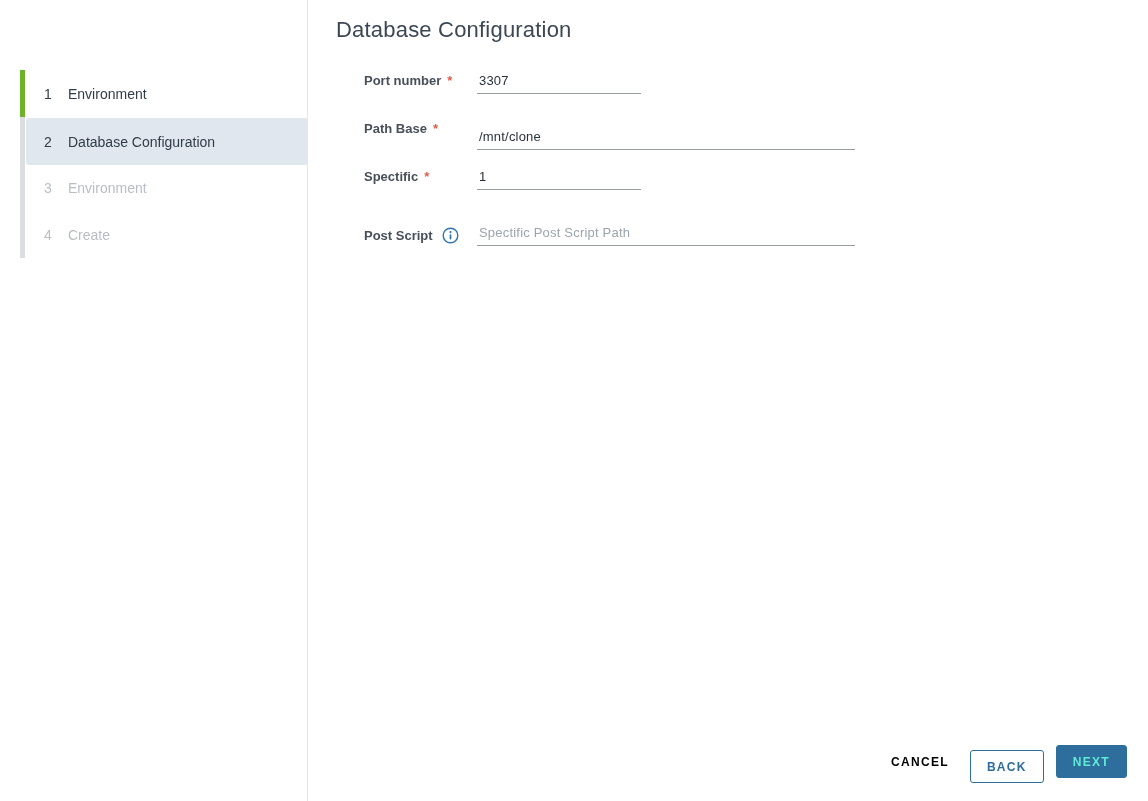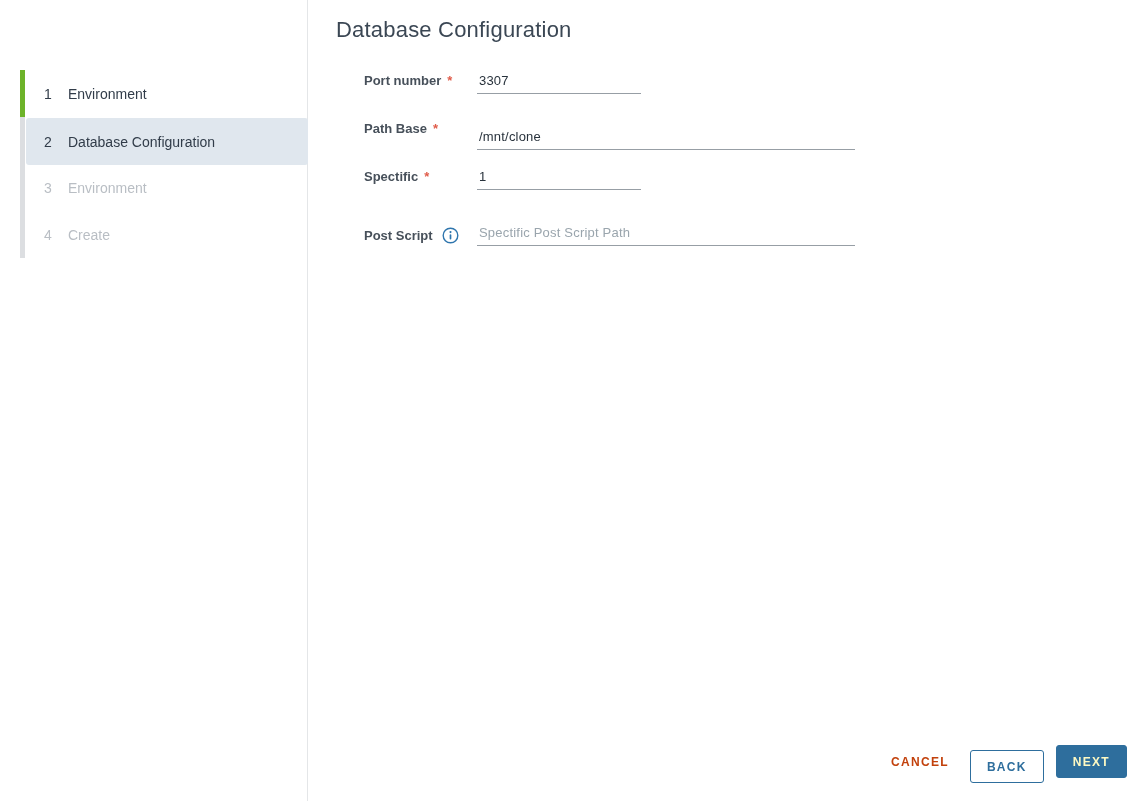--- a/index.html
+++ b/index.html
@@ -65,23 +65,23 @@
   .footer {
     position:absolute; top:745px; right:21px; height:33px;
     display:flex; align-items:center;
   }
   .btn {
     font-family:"Liberation Sans", sans-serif;
     font-size:12px; font-weight:600; letter-spacing:1.3px;
     height:33px; display:flex; align-items:center; justify-content:center;
     border-radius:3px; cursor:pointer; background:none; border:none;
   }
-  .btn-text    { color:#c2410c; padding:0 8px; margin-right:13px; }
+  .btn-text    { color:#000000; padding:0 8px; margin-right:13px; }
   .btn-outline { color:#2e6e9d; border:1px solid #2e6e9d; background:#ffffff; padding:0 16px; margin-right:12px;margin-top:10px; }
-  .btn-primary { color:#fef9c3; background:#2e6e9d; border:1px solid #2e6e9d; padding:0 16px; }
+  .btn-primary { color:#5eead4; background:#2e6e9d; border:1px solid #2e6e9d; padding:0 16px; }
 </style>
 </head>
 <body>
 
 <div class="sidebar">
 
   <div class="steps">
     <div class="step-track"></div>
     <div class="step-track-done"></div>
 

